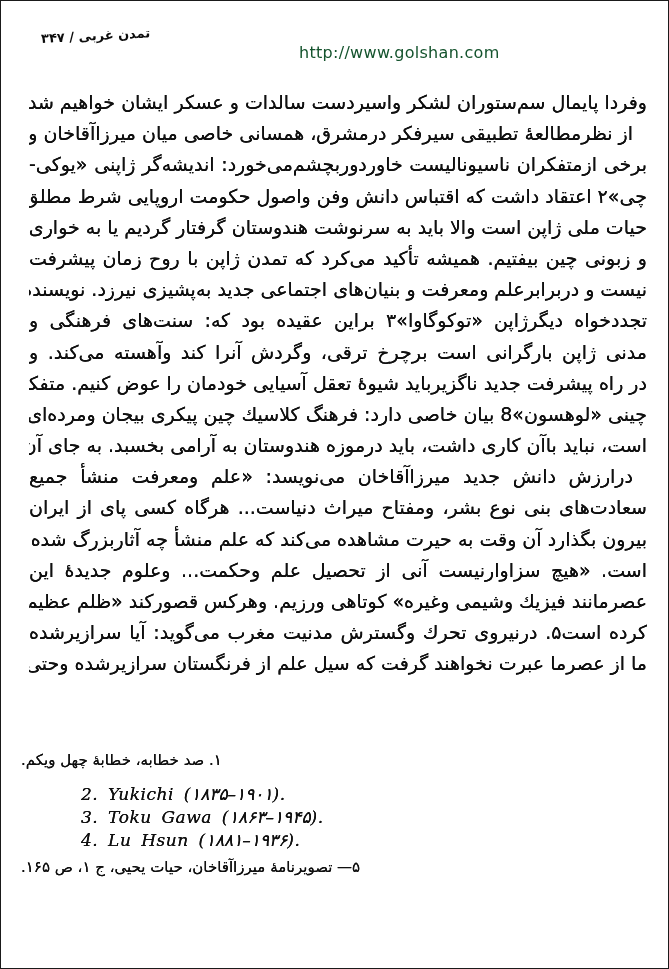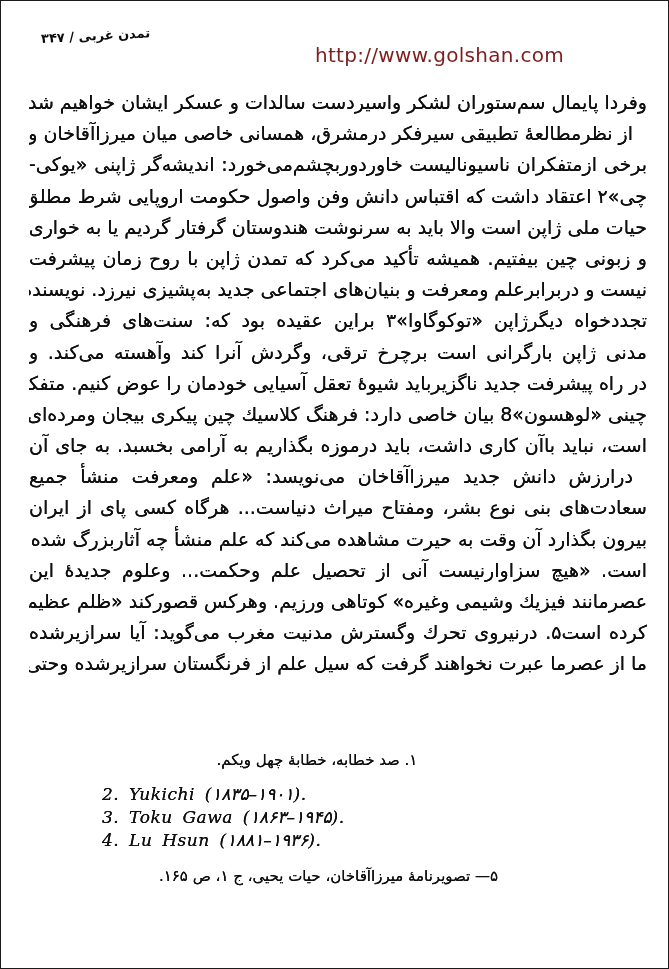--- a/index.html
+++ b/index.html
@@ -25,24 +25,24 @@
     letter-spacing: 0.5px;
     color: #0d0d0d;
     transform: rotate(-3deg);
     transform-origin: left center;
     white-space: nowrap;
   }
 
   
   .watermark-url {
     position: absolute;
-    left: 314px;
+    left: 298px;
     top: 42px;
-    font-size: 20px;
-    color: #7f1d1d;
+    font-size: 16px;
+    color: #14532d;
     letter-spacing: 0.3px;
     white-space: nowrap;
   }
 
   
   .body-text {
     position: absolute;
     top: 86px;
     right: 21px;
     width: 618px;
@@ -66,41 +66,40 @@
   .footnotes {
     position: absolute;
     left: 0;
     right: 0;
     top: 749px;
     color: #101010;
   }
   .footnote { text-shadow: 0 0 0.3px #000; }
   .footnote.rtl-note {
     direction: rtl;
-    text-align: center;
+    text-align: left;
     font-size: 15px;
     line-height: 21px;
     white-space: nowrap;
     overflow: hidden;
   }
   .footnote.first { padding-left: 20px; padding-right: 55px; margin-bottom: 12px; }
-  .footnote.last  { padding-left: 20px; padding-right: 32px; margin-top: 14px; }
+  .footnote.last  { padding-left: 20px; padding-right: 32px; margin-top: 5px; }
   .footnote.latin-note {
     direction: ltr;
     text-align: left;
     padding-left: 80px;
     font-family: "DejaVu Serif", serif;
     font-style: italic;
     font-size: 17px;
     line-height: 23px;
     letter-spacing: 0.5px;
     word-spacing: 4px;
     white-space: nowrap;
     overflow: hidden;
-    margin-left: 21px;
   }
 </style>
 </head>
 <body>
 
 <div class="page">
 
   <div class="running-head">تمدن غربی / ۳۴۷</div>
 
   <div class="watermark-url">http://www.golshan.com</div>
@@ -110,21 +109,21 @@
       <div class="body-line indent">از نظرمطالعهٔ تطبیقی سیرفکر درمشرق، همسانی خاصی میان میرزاآقاخان و</div>
       <div class="body-line">برخی ازمتفکران ناسیونالیست خاوردوربچشم‌می‌خورد: اندیشه‌گر ژاپنی «یوکی-</div>
       <div class="body-line">چی»۲ اعتقاد داشت که اقتباس دانش وفن واصول حکومت اروپایی شرط مطلق</div>
       <div class="body-line">حیات ملی ژاپن است والا باید به سرنوشت هندوستان گرفتار گردیم یا به خواری</div>
       <div class="body-line">و زبونی چین بیفتیم. همیشه تأکید می‌کرد که تمدن ژاپن با روح زمان پیشرفت</div>
       <div class="body-line">نیست و دربرابرعلم ومعرفت و بنیان‌های اجتماعی جدید به‌پشیزی نیرزد. نویسندهٔ</div>
       <div class="body-line">تجددخواه دیگرژاپن «توکوگاوا»۳ براین عقیده بود که: سنت‌های فرهنگی و</div>
       <div class="body-line">مدنی ژاپن بارگرانی است برچرخ ترقی، وگردش آنرا کند وآهسته می‌کند. و</div>
       <div class="body-line">در راه پیشرفت جدید ناگزیرباید شیوهٔ تعقل آسیایی خودمان را عوض کنیم. متفکر</div>
       <div class="body-line">چینی «لوهسون»8 بیان خاصی دارد: فرهنگ کلاسیك چین پیکری بیجان ومرده‌ای</div>
-      <div class="body-line">است، نباید باآن کاری داشت، باید درموزه بگذاریم به آرامی بخسبد. به جای آن</div>
+      <div class="body-line">است، نباید باآن کاری داشت، باید درموزه هندوستان به آرامی بخسبد. به جای آن</div>
       <div class="body-line indent">درارزش دانش جدید میرزاآقاخان می‌نویسد: «علم ومعرفت منشأ جمیع</div>
       <div class="body-line">سعادت‌های بنی نوع بشر، ومفتاح میراث دنیاست... هرگاه کسی پای از ایران</div>
       <div class="body-line">بیرون بگذارد آن وقت به حیرت مشاهده می‌کند که علم منشأ چه آثاربزرگ شده»</div>
       <div class="body-line">است. «هیچ سزاوارنیست آنی از تحصیل علم وحکمت... وعلوم جدیدهٔ این</div>
       <div class="body-line">عصرمانند فیزیك وشیمی وغیره» کوتاهی ورزیم. وهرکس قصورکند «ظلم عظیم»</div>
       <div class="body-line">کرده است۵. درنیروی تحرك وگسترش مدنیت مغرب می‌گوید: آیا سرازیرشده</div>
       <div class="body-line">ما از عصرما عبرت نخواهند گرفت که سیل علم از فرنگستان سرازیرشده وحتی</div>
     </div>
 
   <div class="footnotes">

